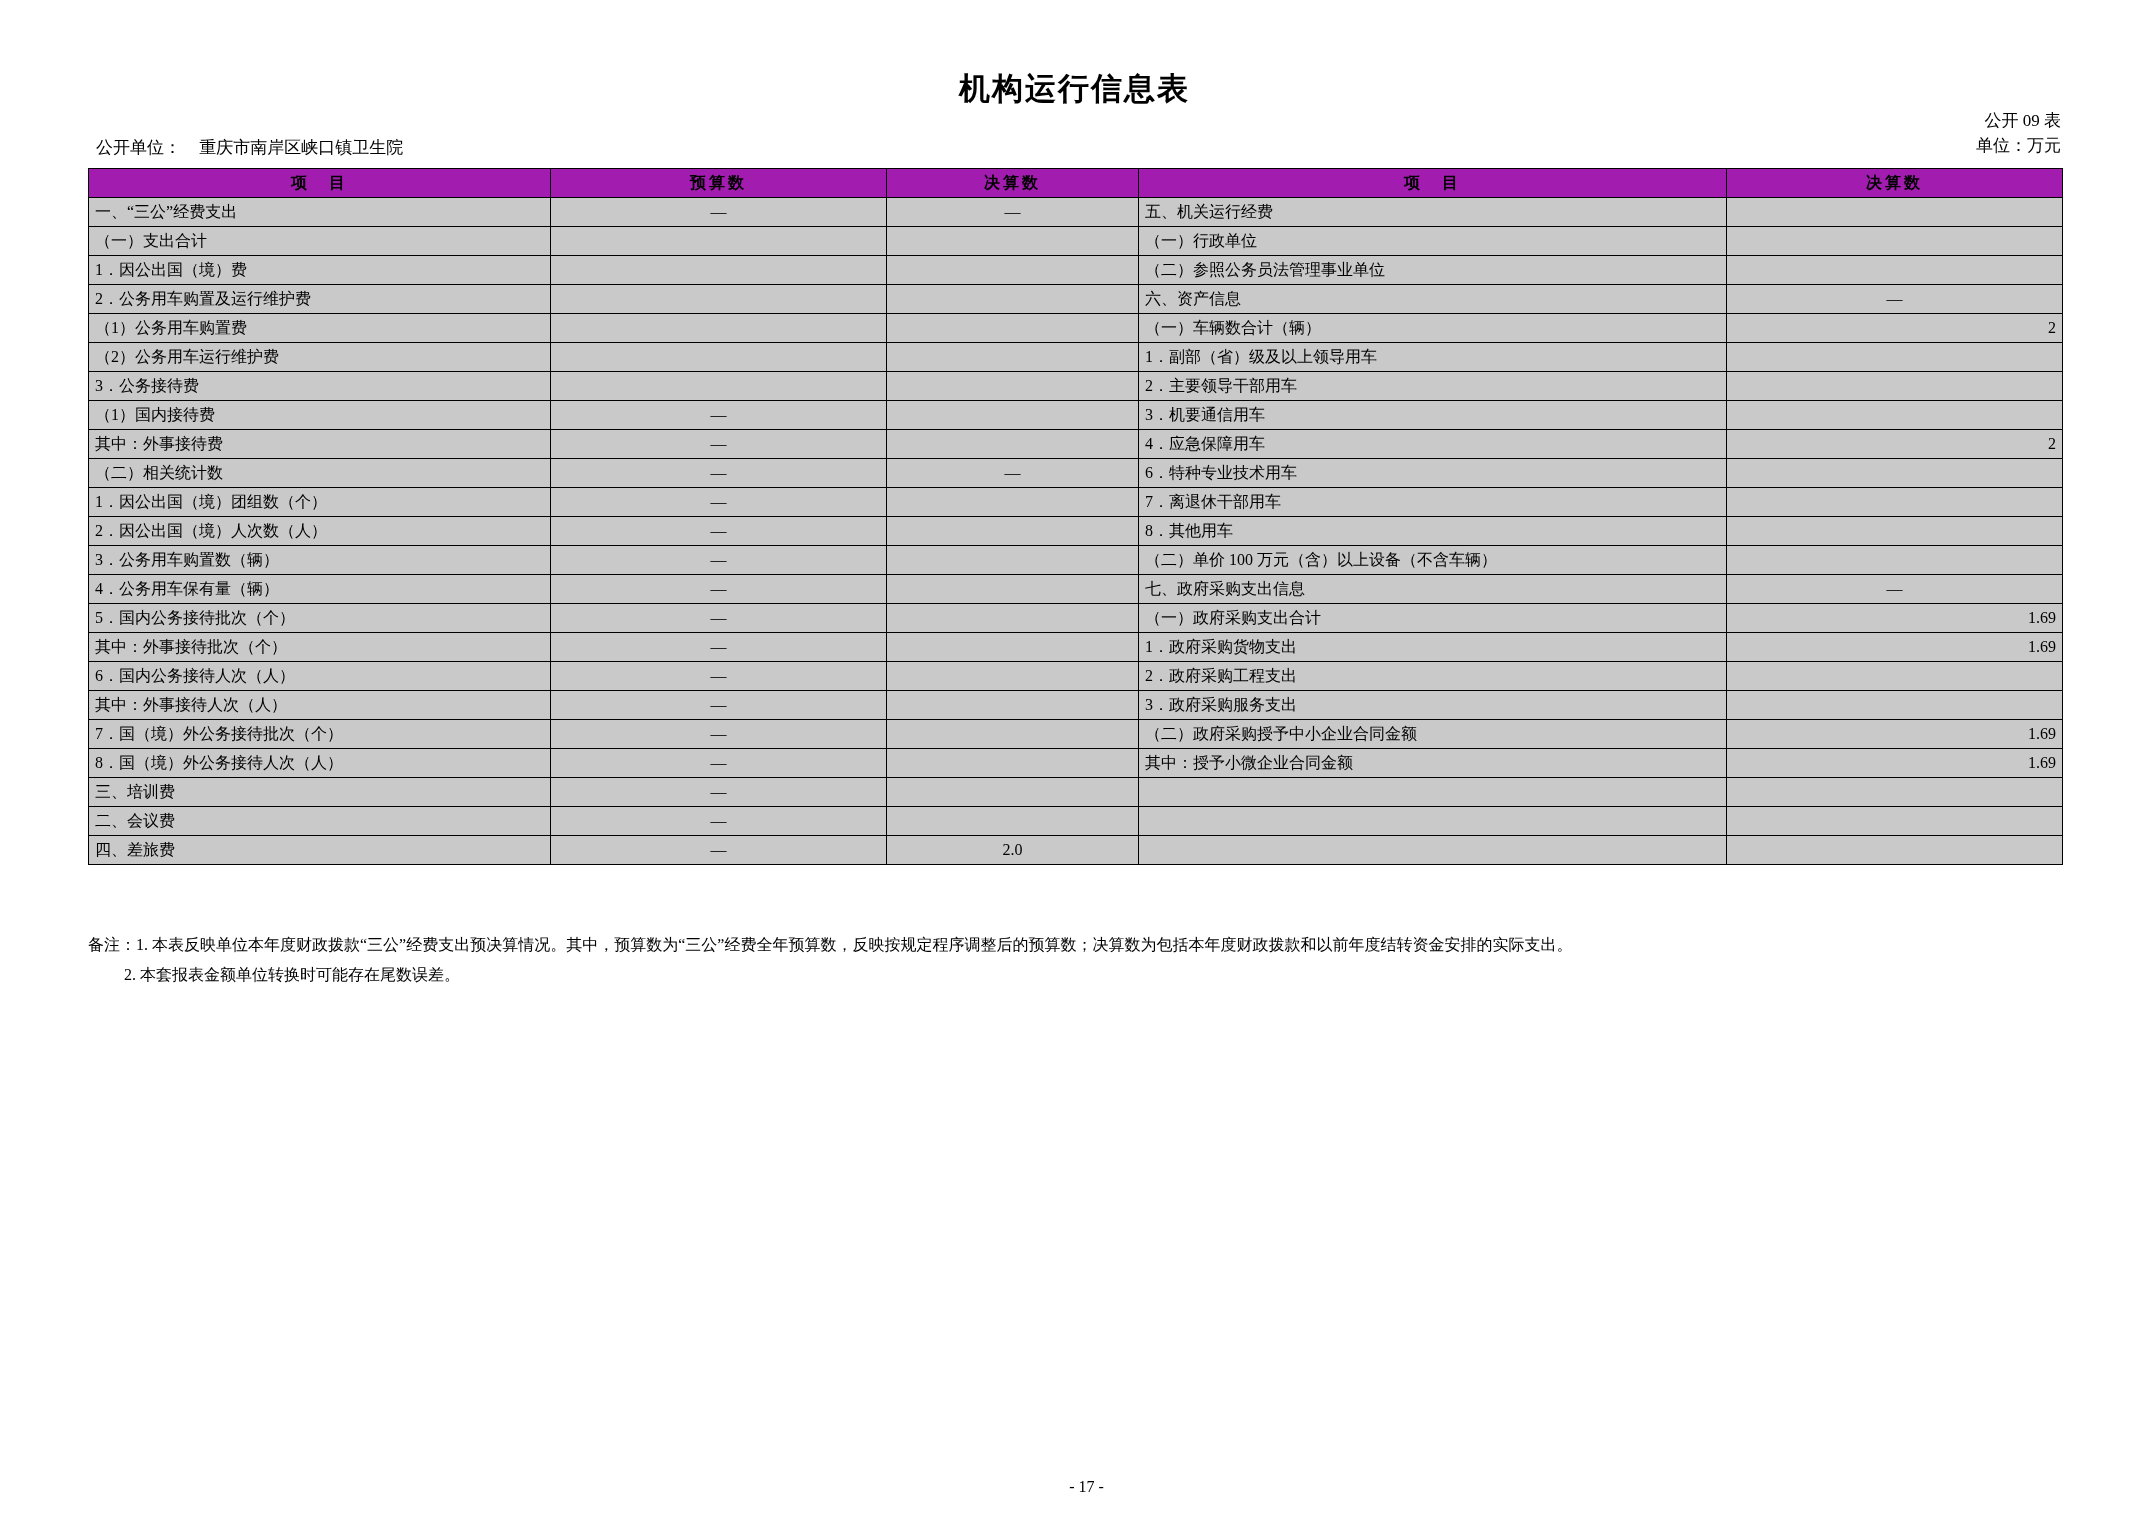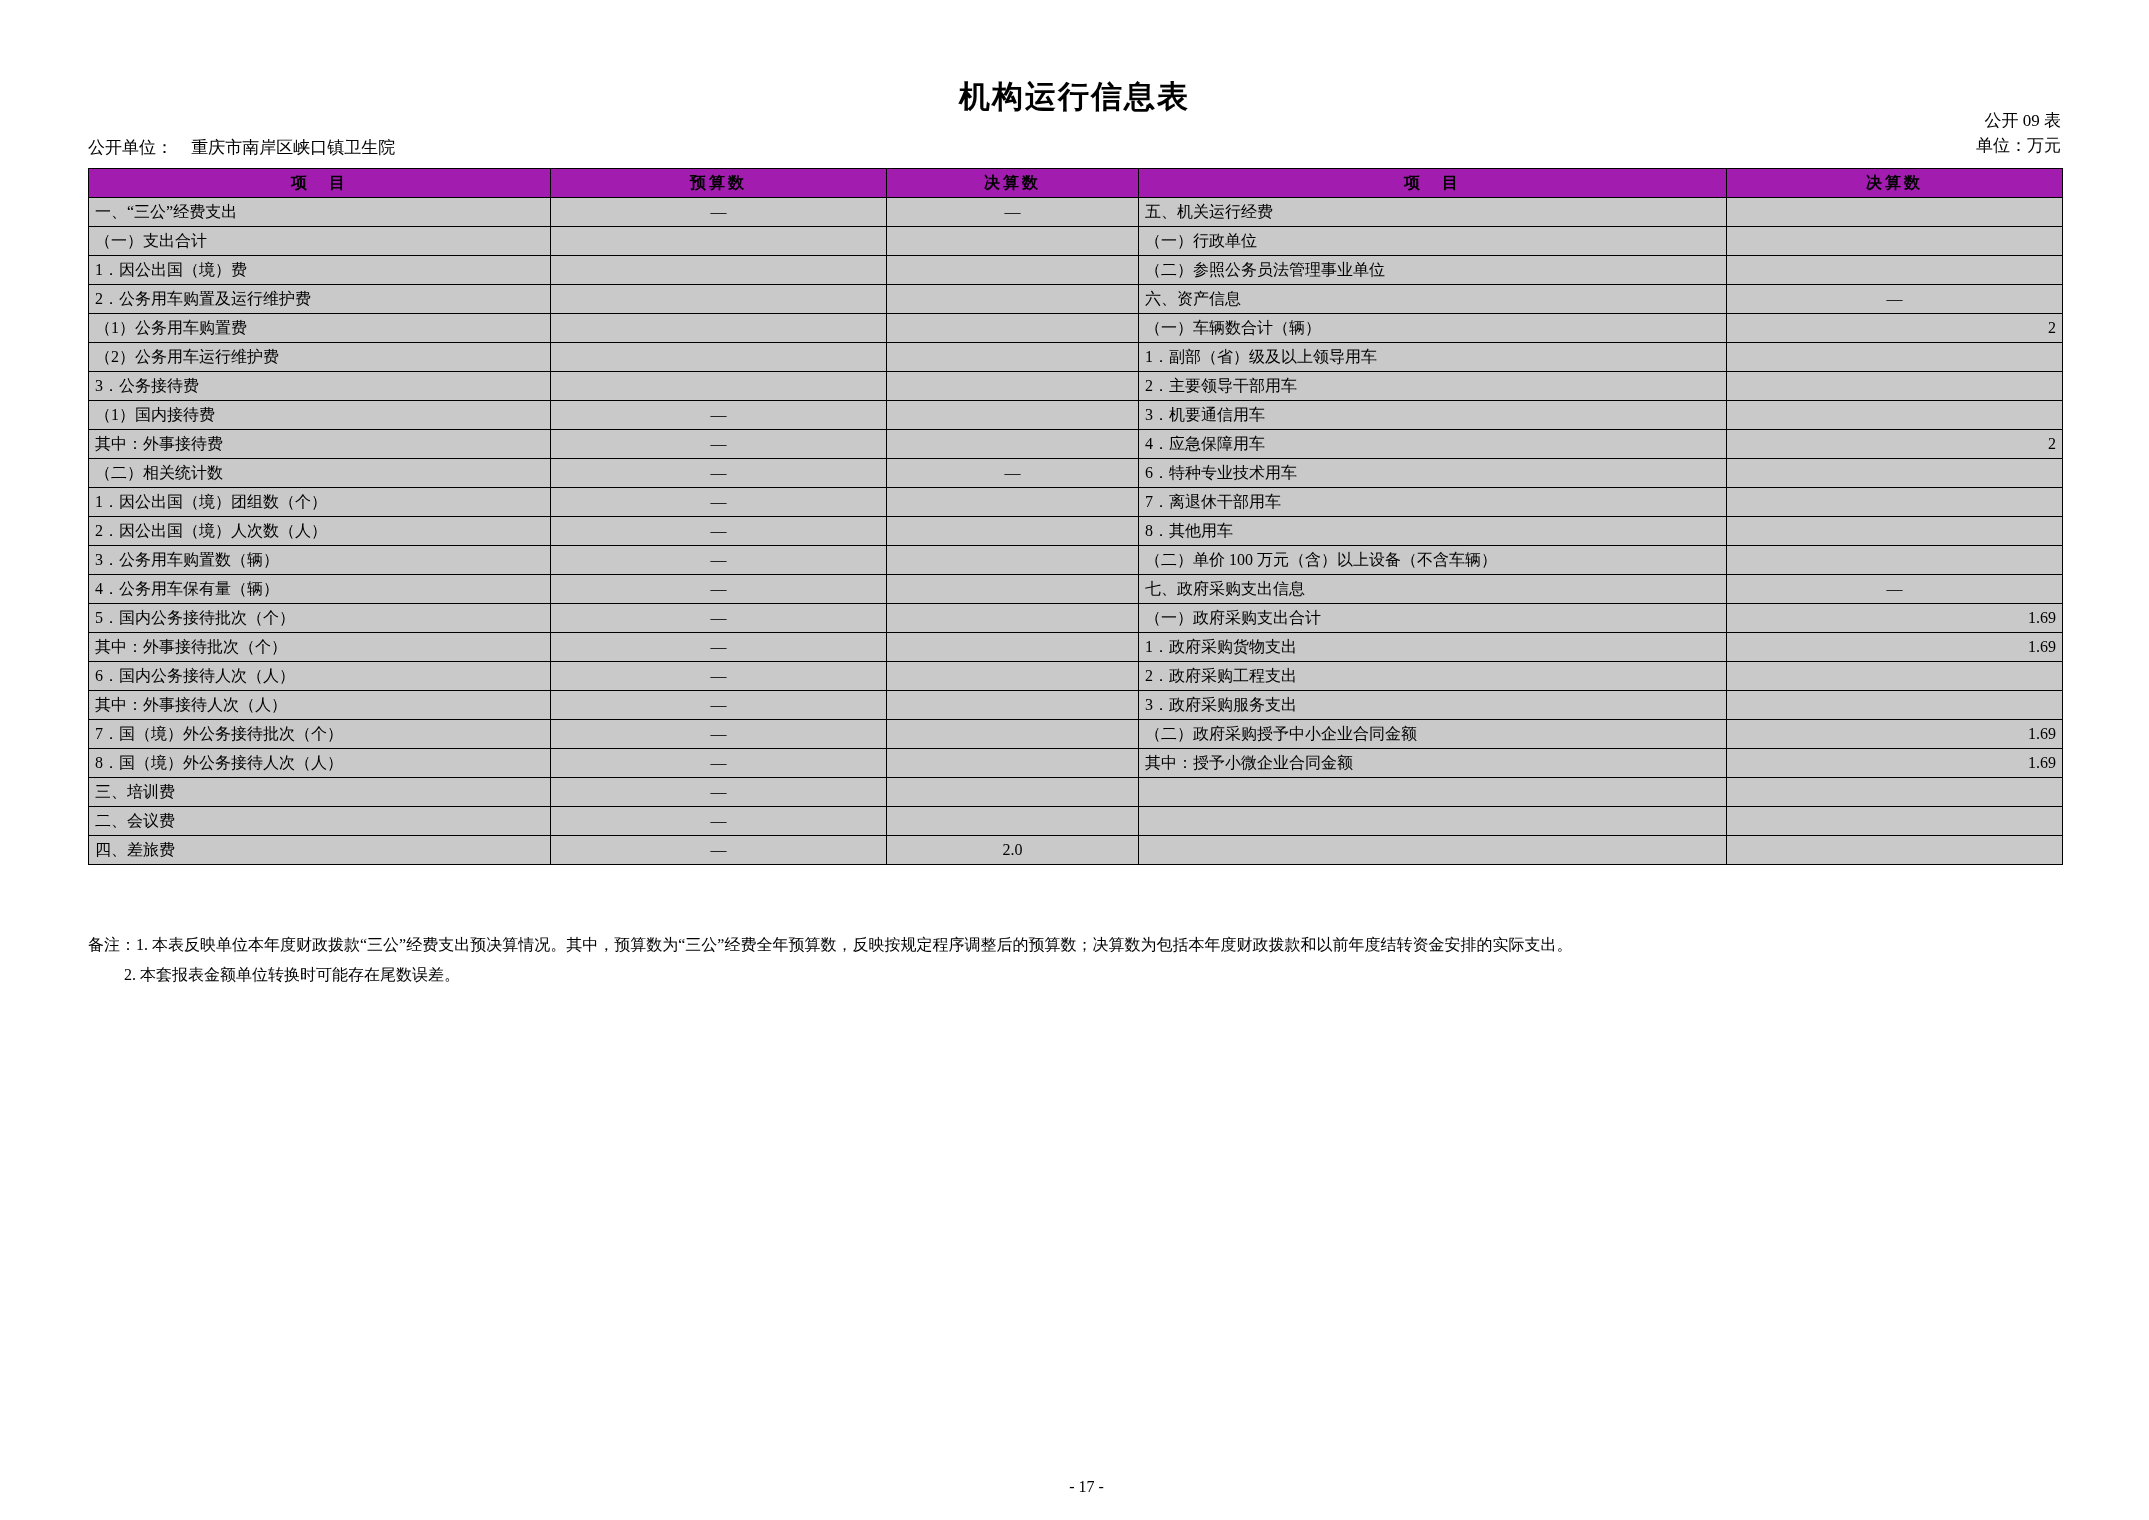--- a/index.html
+++ b/index.html
@@ -20,34 +20,34 @@
     left: 0; top: 0;
     width: 2149px;
     height: 1520px;
   }
   .doc-title {
     text-align: center;
     font-family: "Liberation Sans", sans-serif;
     font-weight: bold;
     font-size: 31px;
     letter-spacing: 2px;
-    margin: 12px;
+    margin: 4px;
     padding-top: 64px;
   }
   .meta-right {
     position: absolute;
     right: 88px;
     top: 108px;
     text-align: right;
     font-size: 17px;
     line-height: 25px;
   }
   .meta-left {
     position: absolute;
-    left: 88px;
+    left: 96px;
     top: 136px;
     font-size: 17px;
   }
   .meta-left .label { margin-right: 14px; }
   .meta-left .value { }
 
   table.main {
     position: absolute;
     left: 88px;
     top: 168px;

